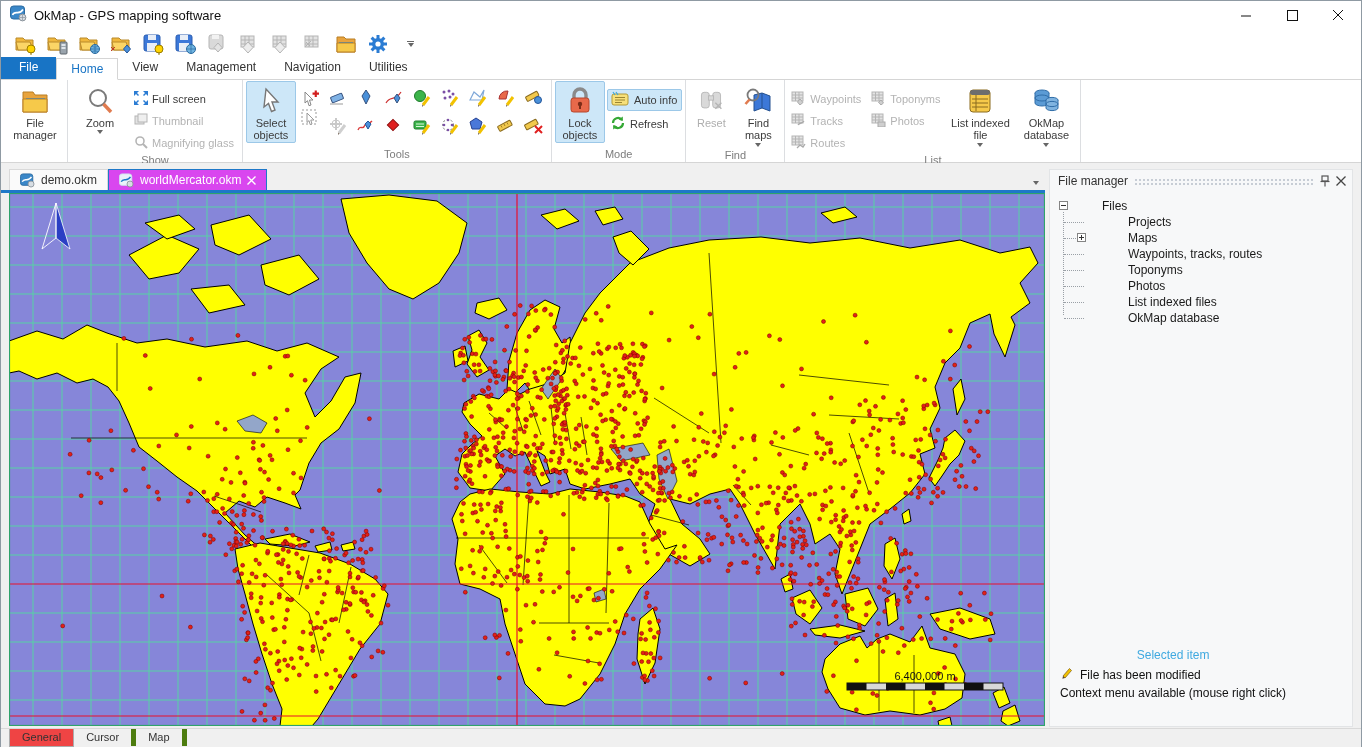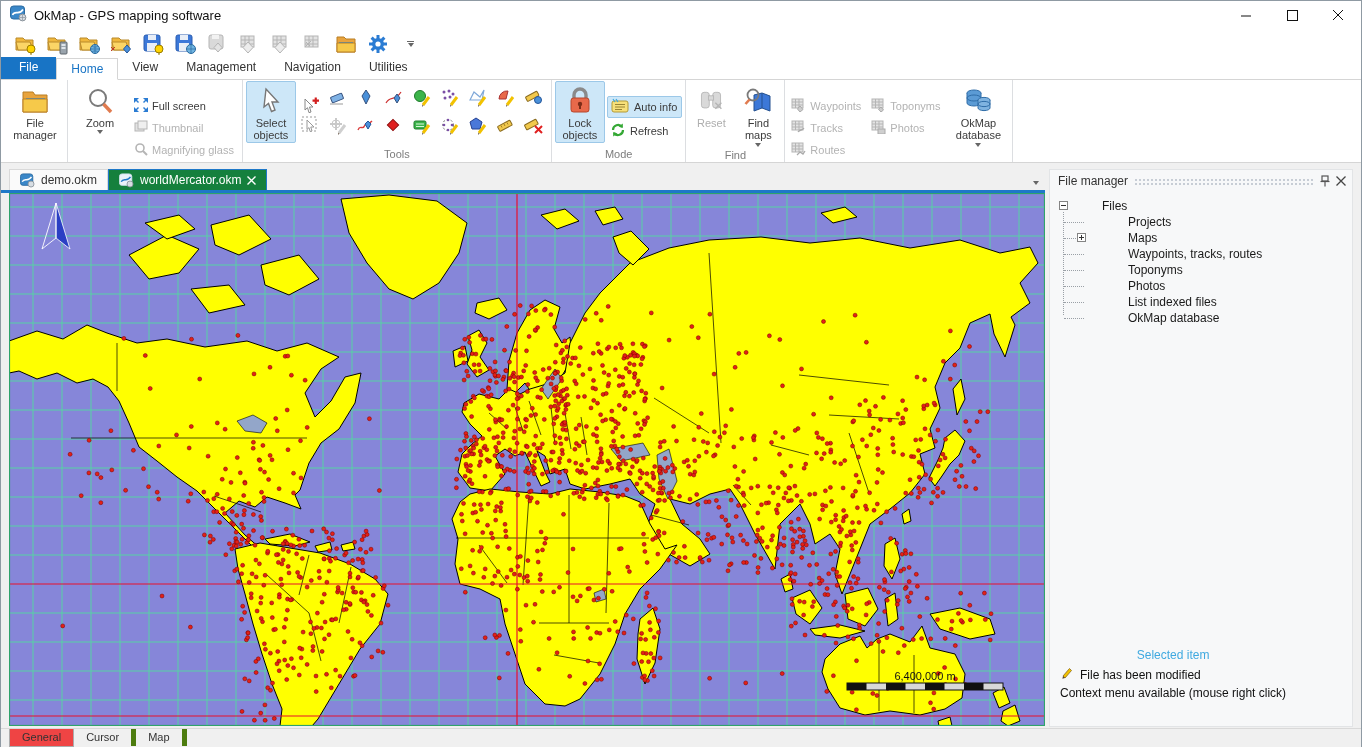--- a/index.html
+++ b/index.html
@@ -31,34 +31,34 @@
   
   .ribbon { height:83px; background:#fff; border-bottom:1px solid #d5d5d5; display:flex; align-items:stretch; padding-left:2px; flex:0 0 auto; }
   .rgroup { display:flex; flex-direction:column; border-right:1px solid #dcdee1; padding:1px 3px 0 3px; }
   .rg-content { flex:1; display:flex; align-items:flex-start; gap:2px; }
   .rg-label { text-align:center; font-size:11px; color:#7d7d7d; height:15px; line-height:14px; }
   .bigbtn { width:58px; min-height:62px; display:flex; flex-direction:column; align-items:center; padding-top:3px;
             font-size:11px; line-height:1.12; text-align:center; color:#3b3b3b; border:1px solid transparent; border-radius:2px; }
   .bigbtn .bicon { height:32px; display:flex; align-items:center; justify-content:center; }
   .bigbtn.hl { background:#cde7f8; border-color:#9cc8e8; }
   .bigbtn.disabled { color:#aeaeae; }
-  .smallcol { display:flex; flex-direction:column; justify-content:flex-start; gap:2px; padding-top:15px; }
+  .smallcol { display:flex; flex-direction:column; justify-content:flex-start; gap:2px; padding-top:8px; }
   .smallbtn { display:flex; align-items:center; gap:4px; font-size:11px; color:#3b3b3b; padding:1px 4px 1px 2px; border:1px solid transparent; border-radius:2px; white-space:nowrap; }
   .smallbtn.disabled { color:#b3b3b3; }
   .smallbtn.hl { background:#cde7f8; border-color:#9cc8e8; }
   .toolgrid { display:grid; grid-template-columns:repeat(8,28px); grid-template-rows:28px 28px; margin-top:3px; }
   .toolbtn { display:flex; align-items:center; justify-content:center; }
   .dd { margin-top:1px; }
 
   
   .workspace { height:565px; background:#f0f0f0; display:flex; padding-top:6px; flex:0 0 auto; }
   .leftcol { width:1044px; flex:0 0 auto; display:flex; flex-direction:column; }
   .docbar { height:21px; display:flex; align-items:flex-start; padding-left:8px; position:relative; }
   .doctab { height:21px; display:flex; align-items:center; gap:6px; padding:0 10px; font-size:12px; background:#fafafa; border:1px solid #d9d9d9; border-bottom:none; color:#333; }
-  .doctab.active { background:#15803d; color:#fff; border-color:#1e78c8; }
+  .doctab.active { background:#d946ef; color:#fff; border-color:#1e78c8; }
   .doctab .tclose { display:flex; }
   .docbar .listdrop { position:absolute; right:6px; bottom:5px; }
   .bluestrip { height:3px; background:#1e78c8; width:1044px; }
   .mapwrap { width:1044px; height:533px; padding-left:8px; background:#f0f0f0; }
   #mapSvg { display:block; background:#8686d9; }
 
   
   .rightcol { flex:1; display:flex; }
   .panel { margin-left:4px; margin-right:6px; width:304px; height:558px; background:#f7f8f9; border:1px solid #e2e4e6; position:relative; }
   .panelhead { height:22px; display:flex; align-items:center; padding:0 6px 0 8px; gap:6px; }
@@ -533,20 +533,31 @@
             <span>Toponyms</span>
           </div>
           <div class="smallbtn disabled">
             <span><svg width="15" height="14" viewBox="0 0 15 14">
                   <rect x="1" y="1" width="11" height="9" fill="#e3e3e3" stroke="#b5b5b5"></rect>
                   <path d="M1 4 h11 M1 7 h11 M4.5 1 v9 M8 1 v9" stroke="#b5b5b5"></path>
                   <rect x="7" y="9" width="7" height="5" fill="#cfcfcf" stroke="#aaa"></rect>
                 </svg></span>
             <span>Photos</span>
           </div>
+        </div>
+        <div class="bigbtn" style="width:66px">
+          <span class="bicon">
+              <svg width="28" height="28" viewBox="0 0 28 28">
+                <rect x="4" y="3" width="20" height="22" rx="3" fill="#f6c94a" stroke="#8a6b1f"></rect>
+                <rect x="4" y="3" width="20" height="5" rx="2.5" fill="#6d6d6d"></rect>
+                <path d="M6 12 h16 M6 16 h16 M6 20 h16 M10 8 v16" stroke="#8a6b1f" stroke-width="1"></path>
+              </svg>
+            </span>
+          <span>List indexed file</span>
+          <span class="tri-down dd"></span>
         </div>
         <div class="bigbtn" style="width:62px">
           <span class="bicon">
               <svg width="30" height="28" viewBox="0 0 30 28">
                 <g>
                   <ellipse cx="11" cy="6" rx="7" ry="3" fill="#5b9bd5" stroke="#2f6da8"></ellipse>
                   <path d="M4 6 v10 a7 3 0 0 0 14 0 V6" fill="#5b9bd5" stroke="#2f6da8"></path>
                   <ellipse cx="11" cy="11" rx="7" ry="3" fill="none" stroke="#2f6da8"></ellipse>
                 </g>
                 <g>

